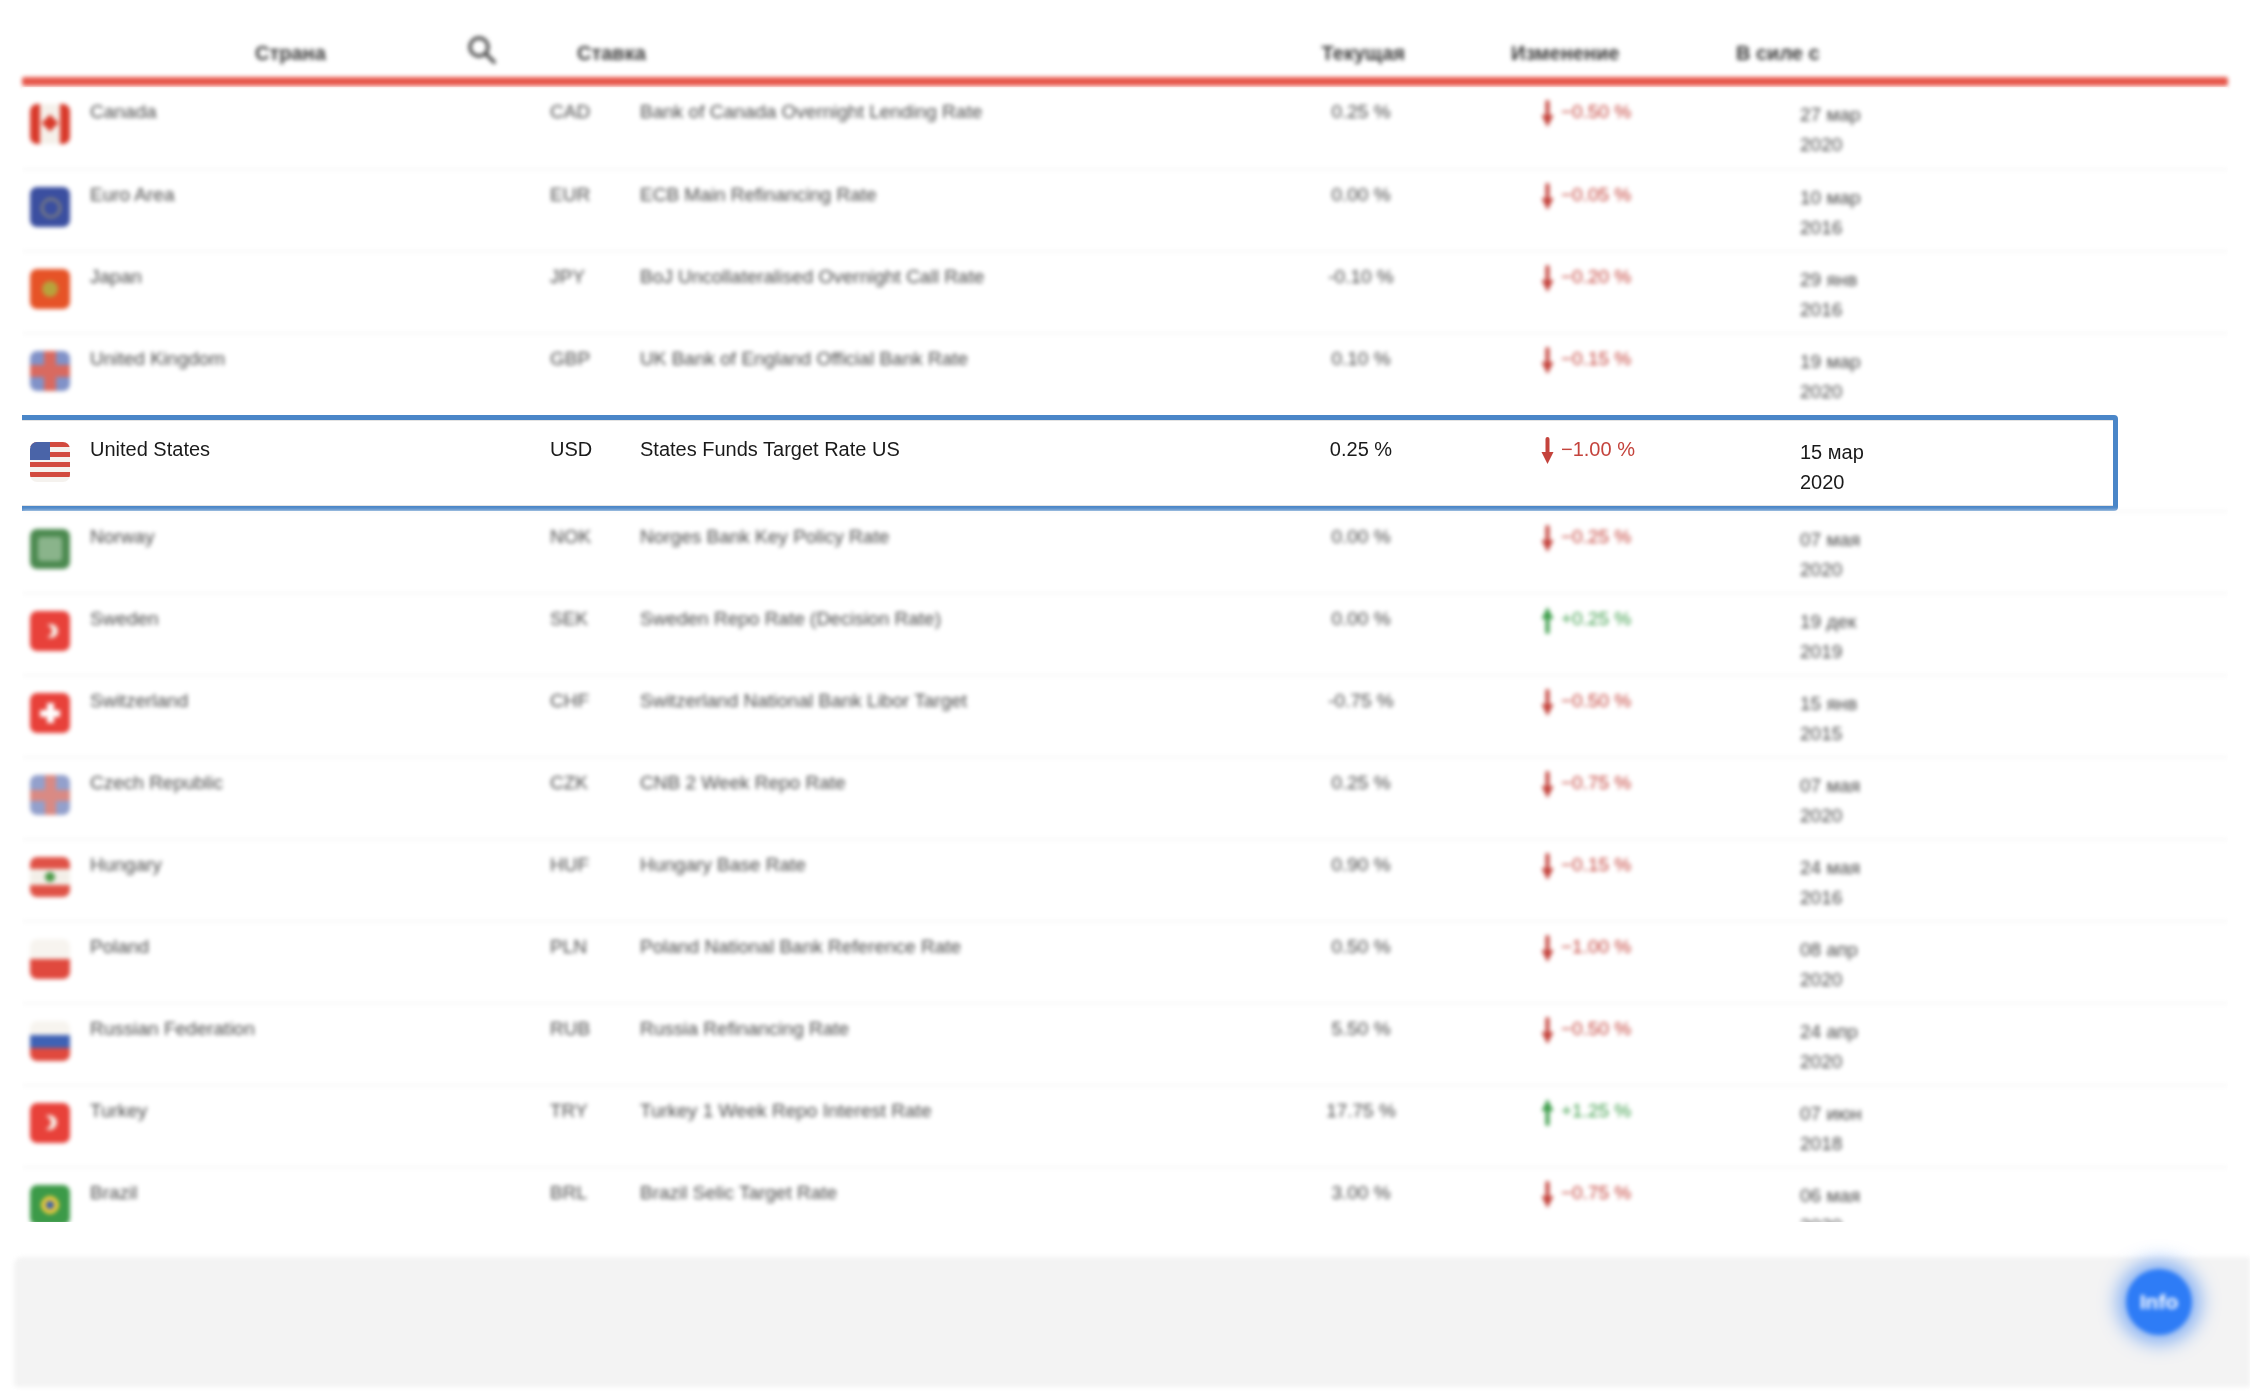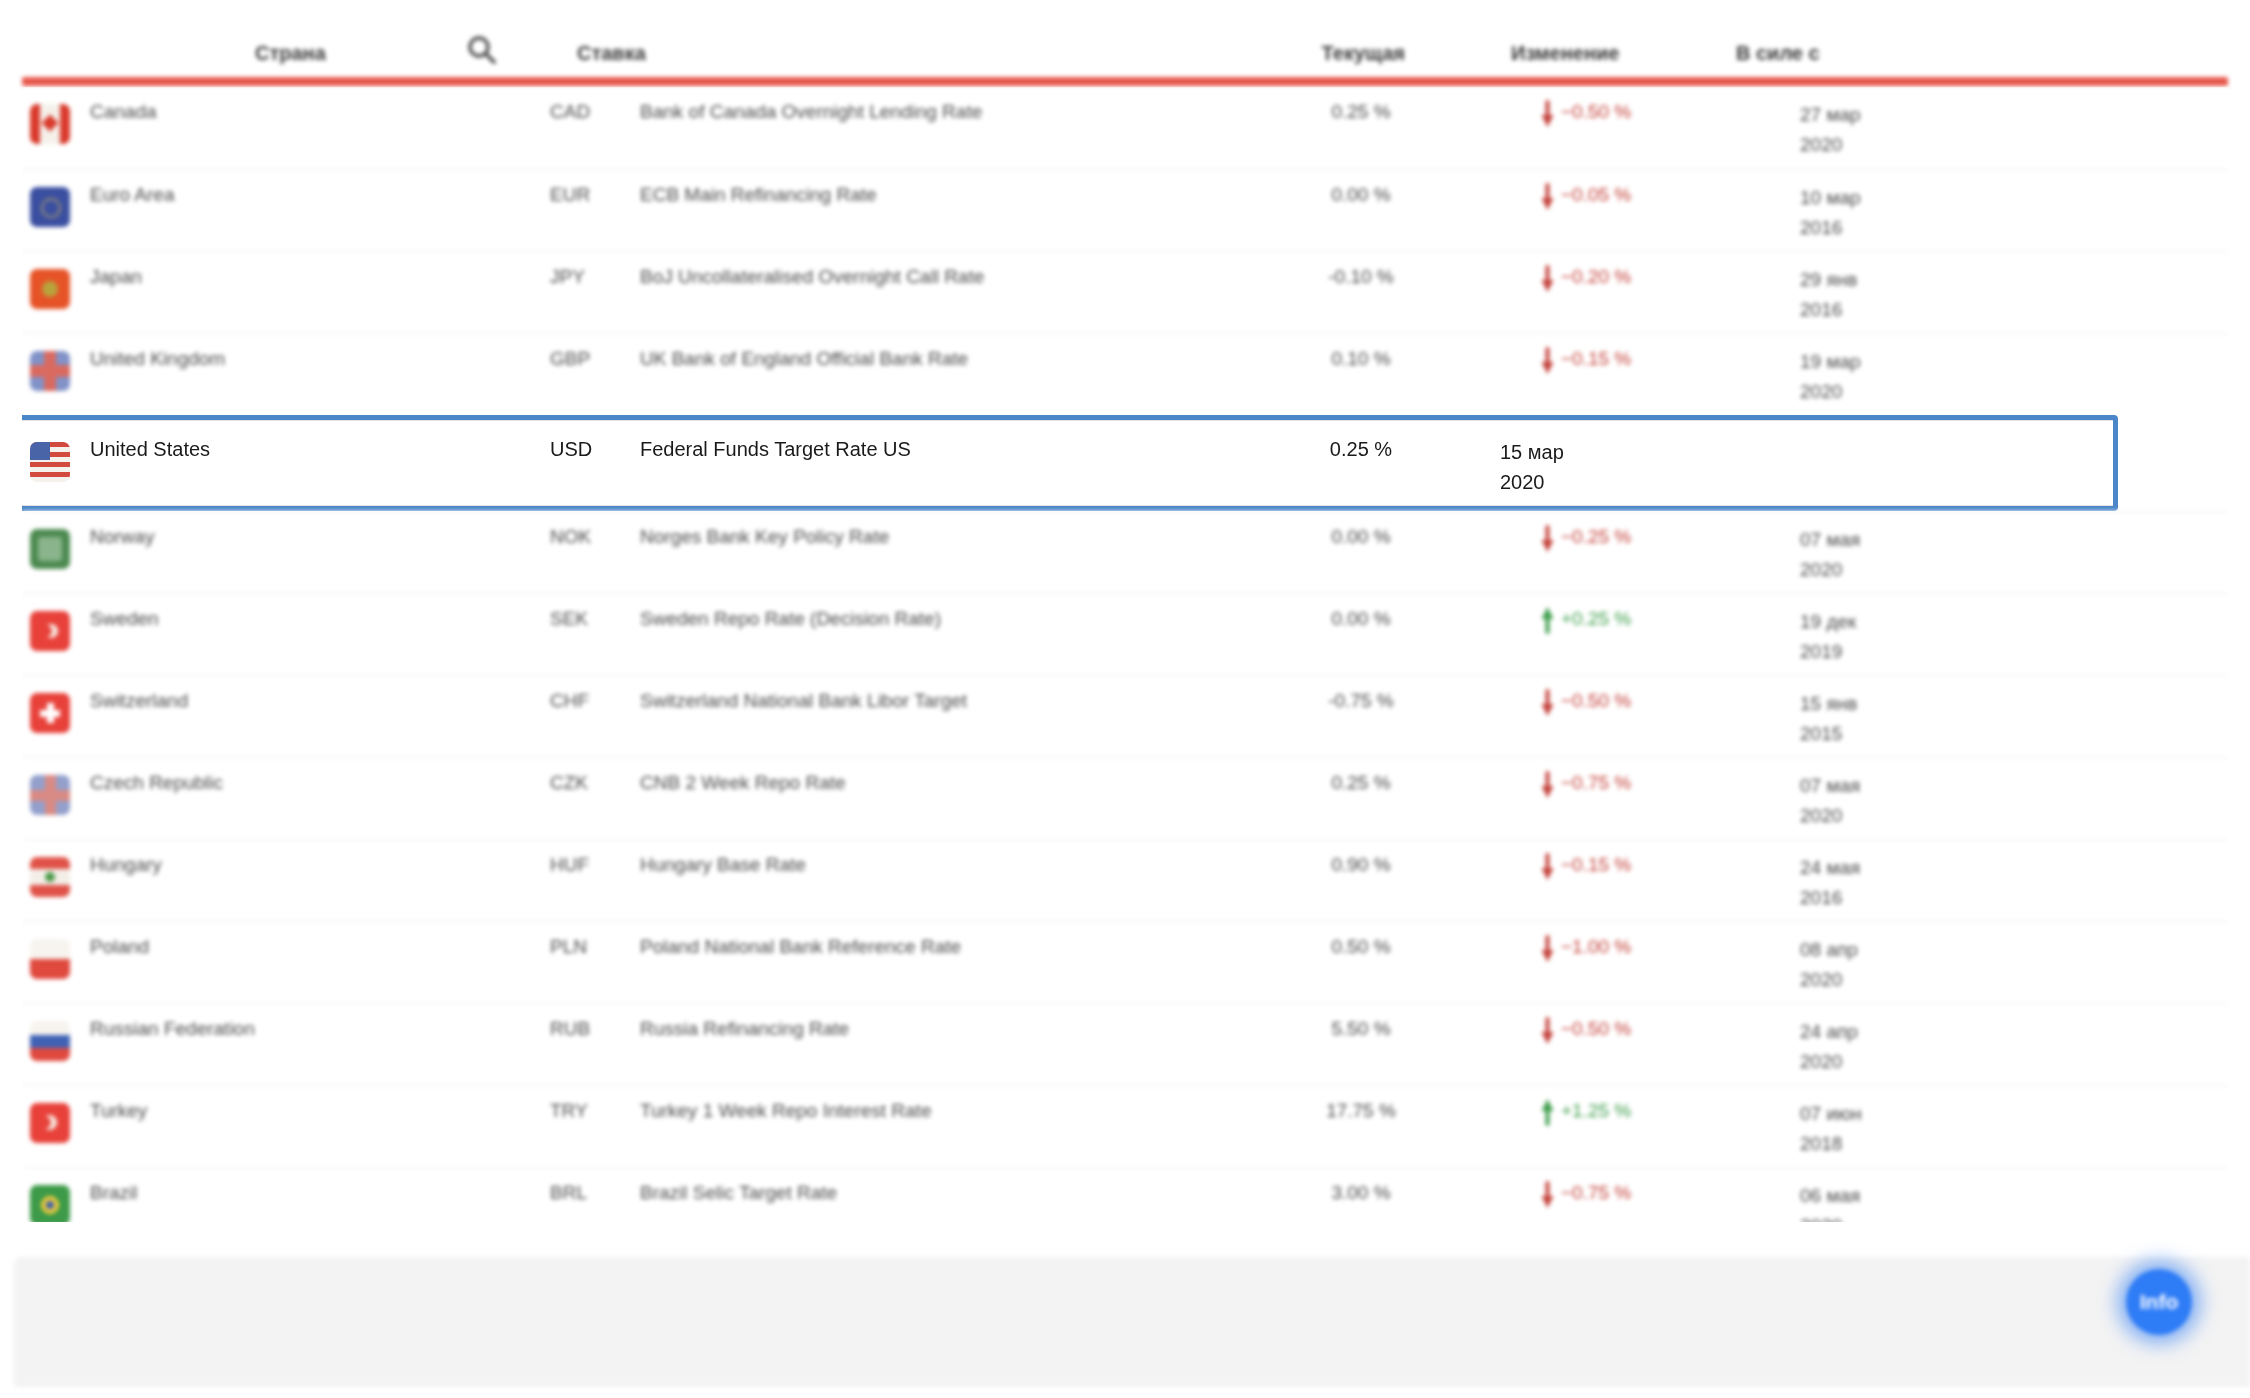--- a/index.html
+++ b/index.html
@@ -183,22 +183,29 @@
           <span>2020</span>
         </div>
       </div>
       <div class="hl-box">
         <div class="row">
           <div class="cell flagc">
             <div class="flag f-us"></div>
           </div>
           <div class="cell country">United States</div>
           <div class="cell code">USD</div>
-          <div class="cell rname">Federal Funds Target Rate US</div>
+          <div class="cell rname">States Funds Target Rate US</div>
           <div class="cell cur">0.25 %</div>
+          <div class="cell chg dir-down">
+            <span class="arr"><svg width="13" height="29" viewBox="0 0 13 29" fill="currentColor">
+                <rect x="4.5" y="1" width="4" height="18" rx="2"></rect>
+                <path d="M0.5 16 L12.5 16 L6.5 28 Z"></path>
+              </svg></span>
+            <span>−1.00 %</span>
+          </div>
           <div class="cell eff">
             <span>15 мар</span>
             <span>2020</span>
           </div>
         </div>
       </div>
       <div class="row blurred">
         <div class="cell flagc">
           <div class="flag f-no"></div>
         </div>

